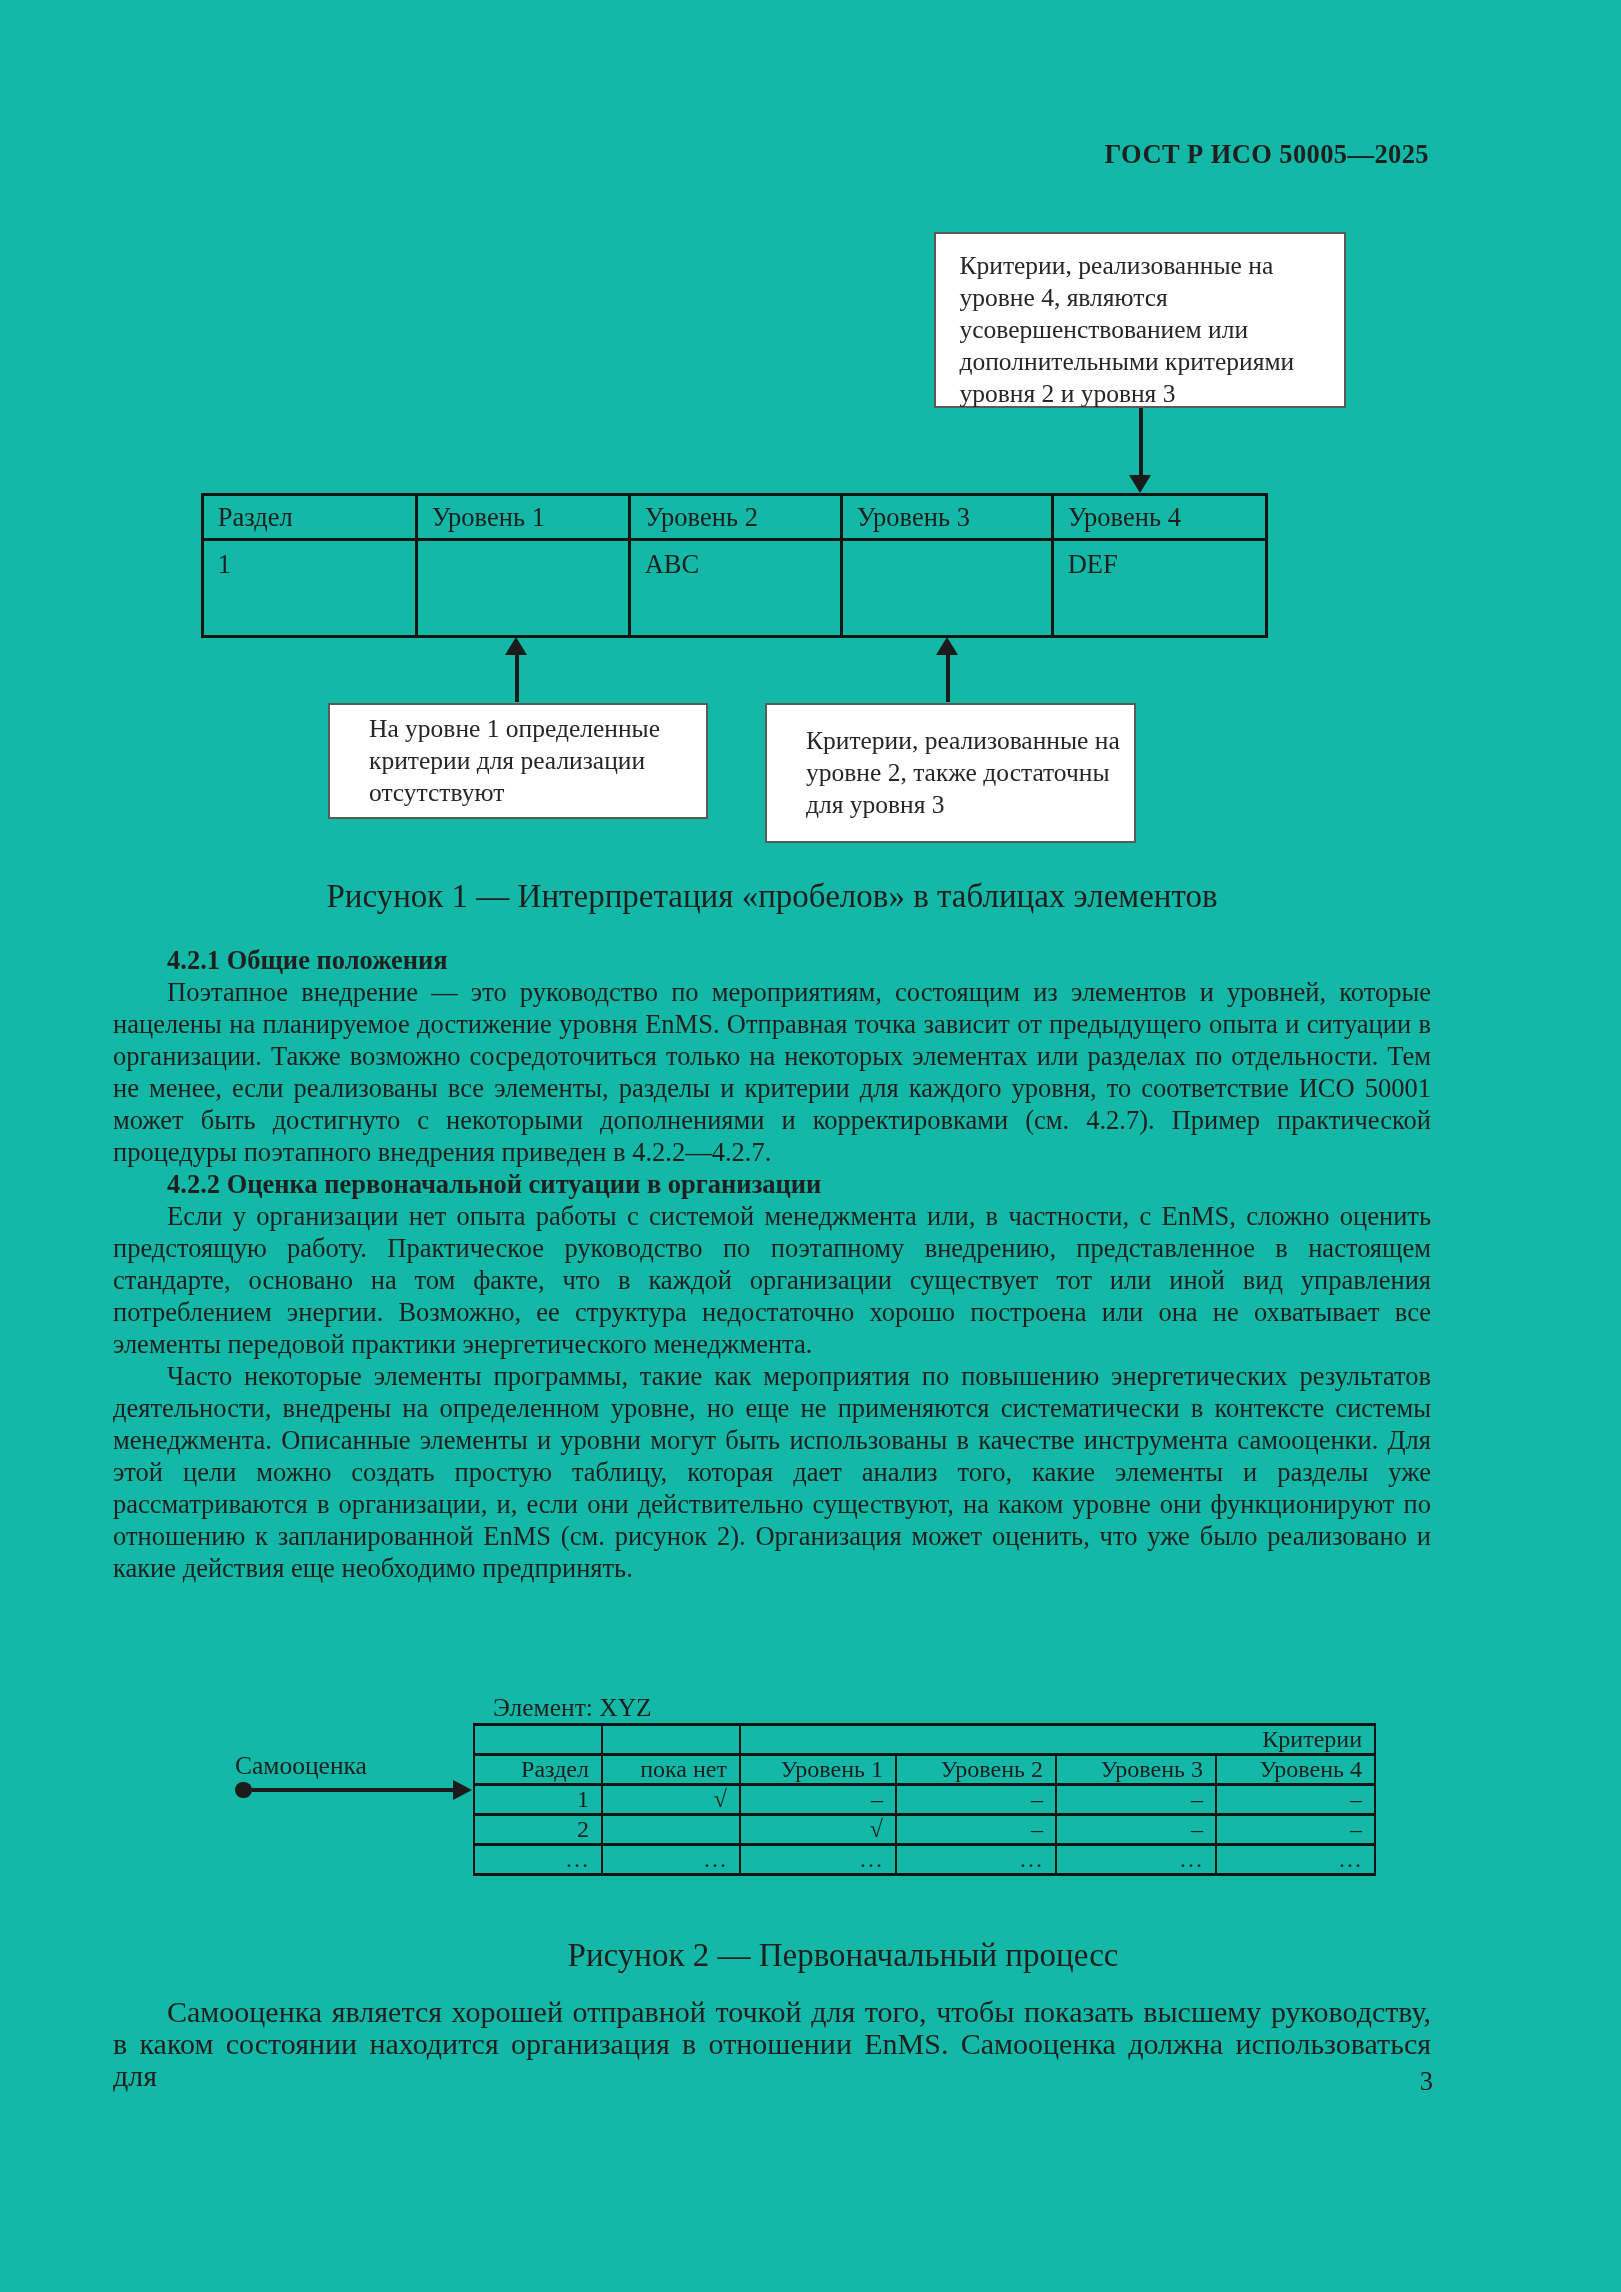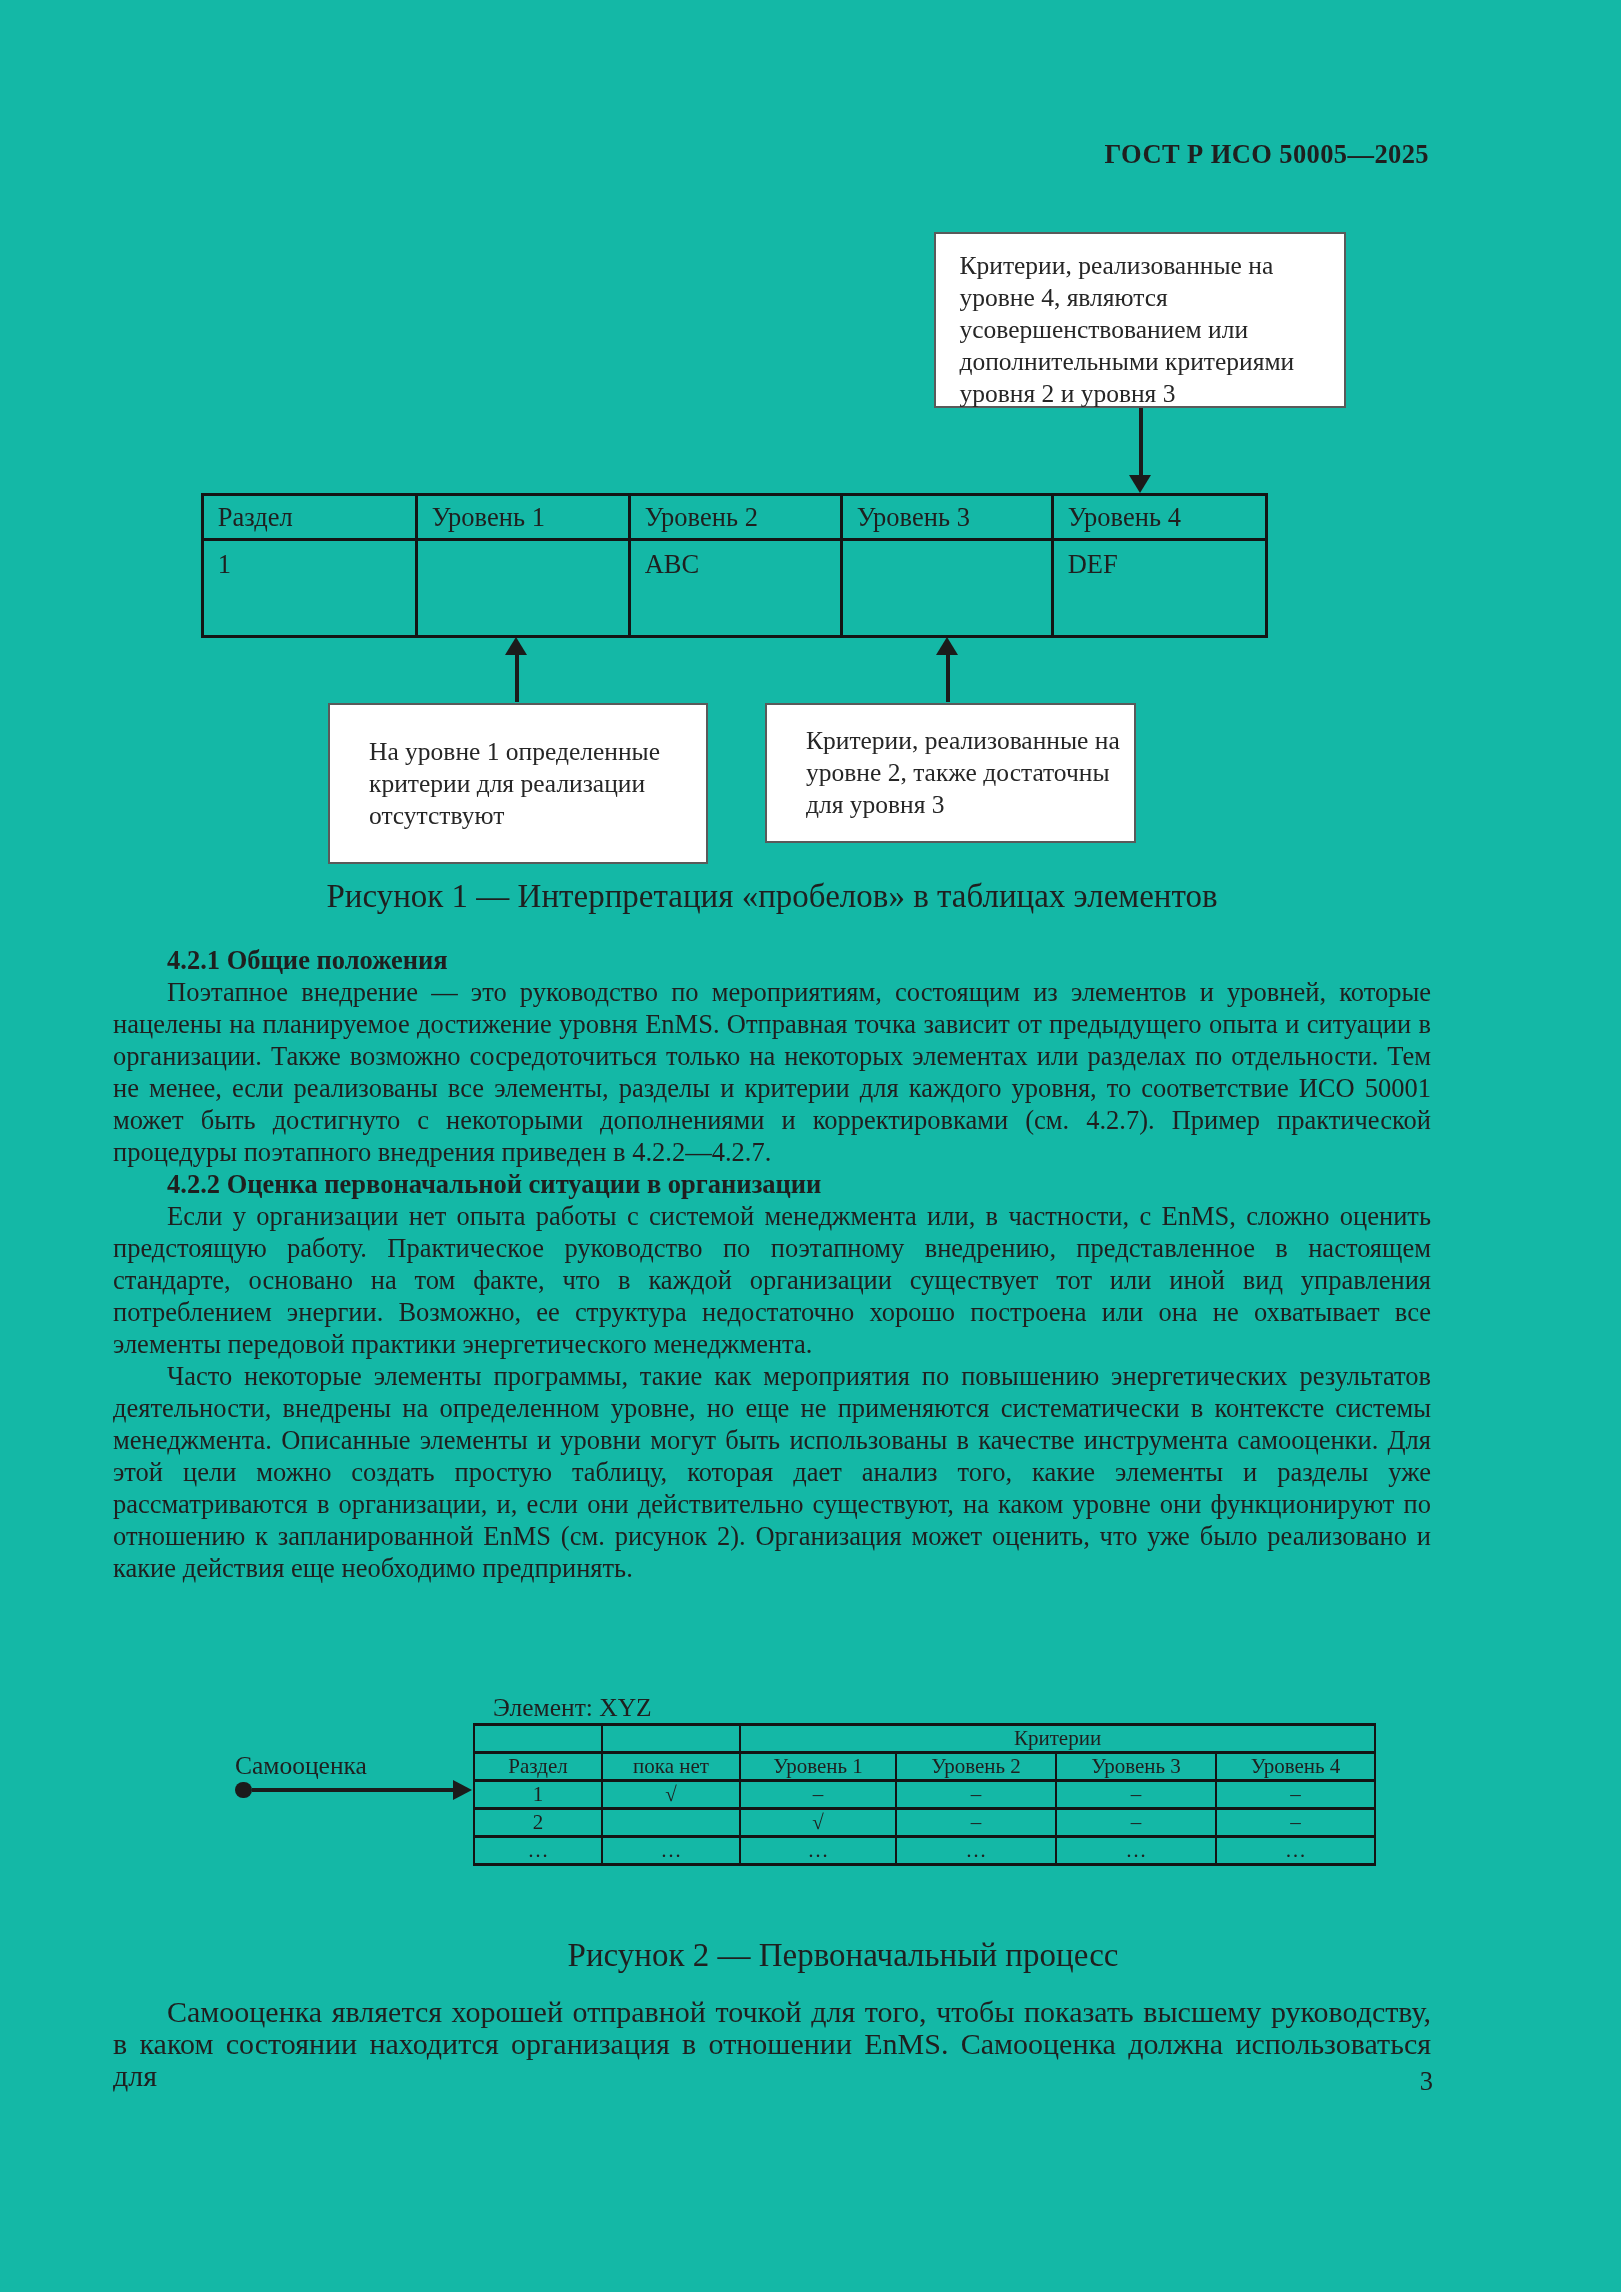--- a/index.html
+++ b/index.html
@@ -11,21 +11,21 @@
   .doc-header {
     position:absolute; top:139px; right:192px;
     font-size:26.5px; font-weight:bold; letter-spacing:0.4px;
   }
   
   .callout {
     position:absolute; border:2.9px solid #5a5a5a; background:#ffffff;
     font-size:25.5px; line-height:32px; color:#262626;
   }
   .callout-top  { left:934px; top:232px; width:412px; height:176px; padding:15.7px 11.8px 0 23.5px; }
-  .callout-left { left:328px; top:703px; width:380px; height:161px; display:flex; align-items:center; padding:0 9.8px 0 39px; }
+  .callout-left { left:328px; top:703px; width:380px; height:116px; display:flex; align-items:center; padding:0 9.8px 0 39px; }
   .callout-right{ left:765px; top:703px; width:371px; height:140px; display:flex; align-items:center; padding:0 9.8px 0 39px; }
   
   .arrow-v { position:absolute; width:23.5px; }
   .arrow-v .shaft { width:3.9px; margin-left:9.8px; background:#1b1b1b; }
   .arrow-v .head-down { width:0; height:0; border-left:11.8px solid transparent; border-right:11.8px solid transparent; border-top:18.6px solid #1b1b1b; }
   .arrow-v .head-up   { width:0; height:0; border-left:11.8px solid transparent; border-right:11.8px solid transparent; border-bottom:18.6px solid #1b1b1b; }
   .arrow-right { position:absolute; left:235px; top:1780px; display:flex; align-items:center; }
   .arrow-right .dot   { width:16.7px; height:16.7px; border-radius:50%; background:#1b1b1b; }
   .arrow-right .hshaft{ width:201px; height:3.9px; background:#1b1b1b; }
   .arrow-right .head  { width:0; height:0; border-top:10.8px solid transparent; border-bottom:10.8px solid transparent; border-left:19.6px solid #1b1b1b; }
@@ -55,22 +55,22 @@
   
   .fig2-element-label { position:absolute; left:493px; top:1693px; font-size:25.5px; }
   .fig2-side-label { position:absolute; left:235px; top:1751px; width:196px; text-align:left; font-size:25.5px; }
   .fig2-table {
     position:absolute; left:473px; top:1723px;
     border-collapse:collapse; table-layout:fixed; width:901px;
   }
   .fig2-table td {
     border-top:3.9px solid #141414; border-bottom:3.9px solid #141414;
     border-left:2px solid #141414; border-right:2px solid #141414;
-    font-size:21px; text-align:center; vertical-align:middle;
-    height:25.5px; padding:0 0; color:#1f1f1f;
+    font-size:24px; text-align:right; vertical-align:middle;
+    height:25.5px; padding:0 12px; color:#1f1f1f;
   }
   
   .closing {
     position:absolute; left:113px; top:1996px; width:1318px;
     font-size:30px; line-height:32px; text-align:justify; text-indent:54px;
   }
   .page-number { position:absolute; top:2066px; right:188px; font-size:26.5px; }
 </style>
 </head>
 <body>

